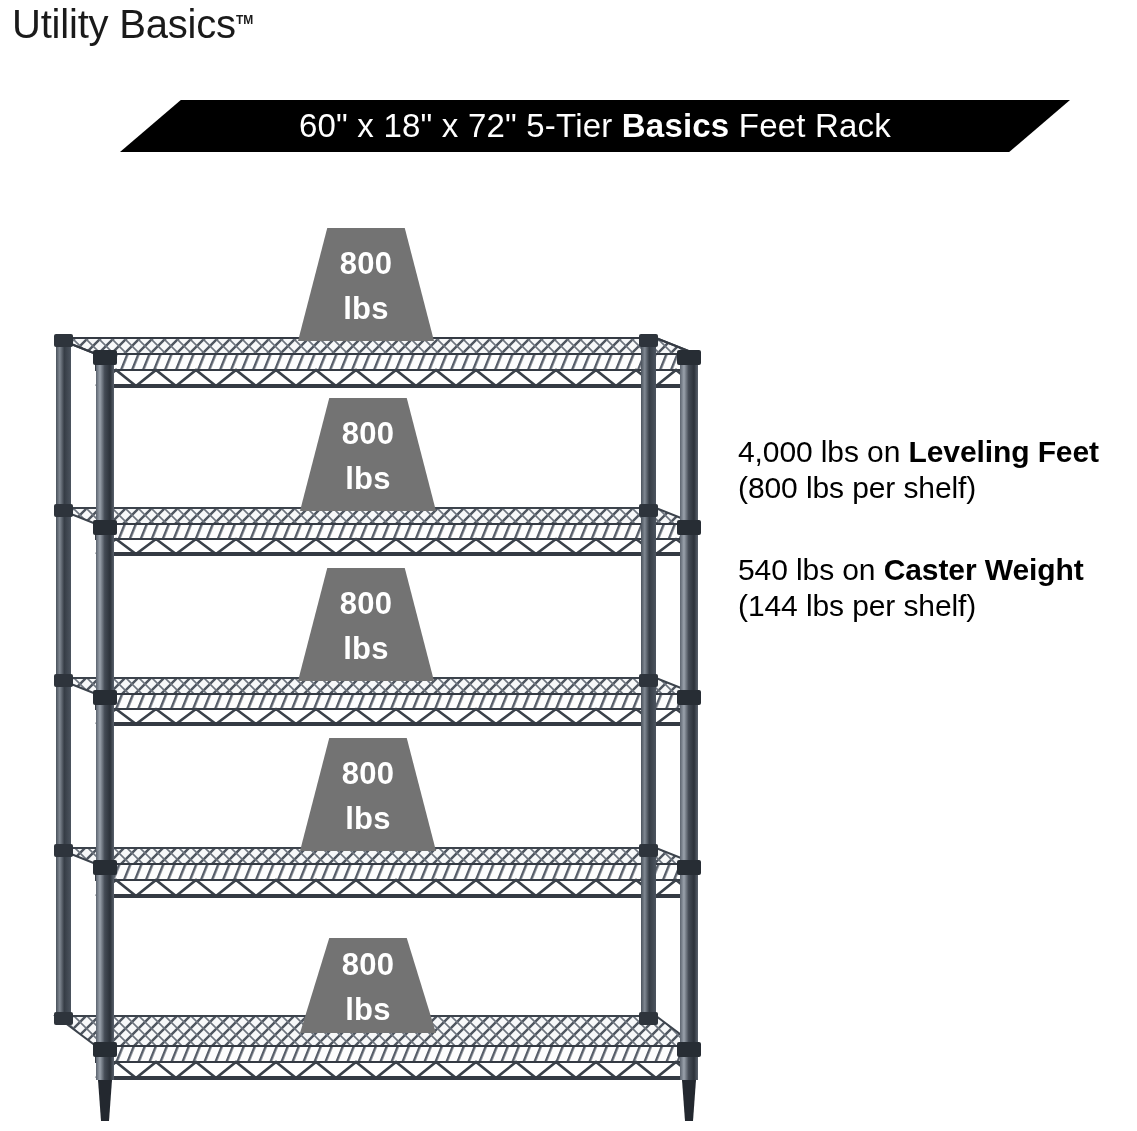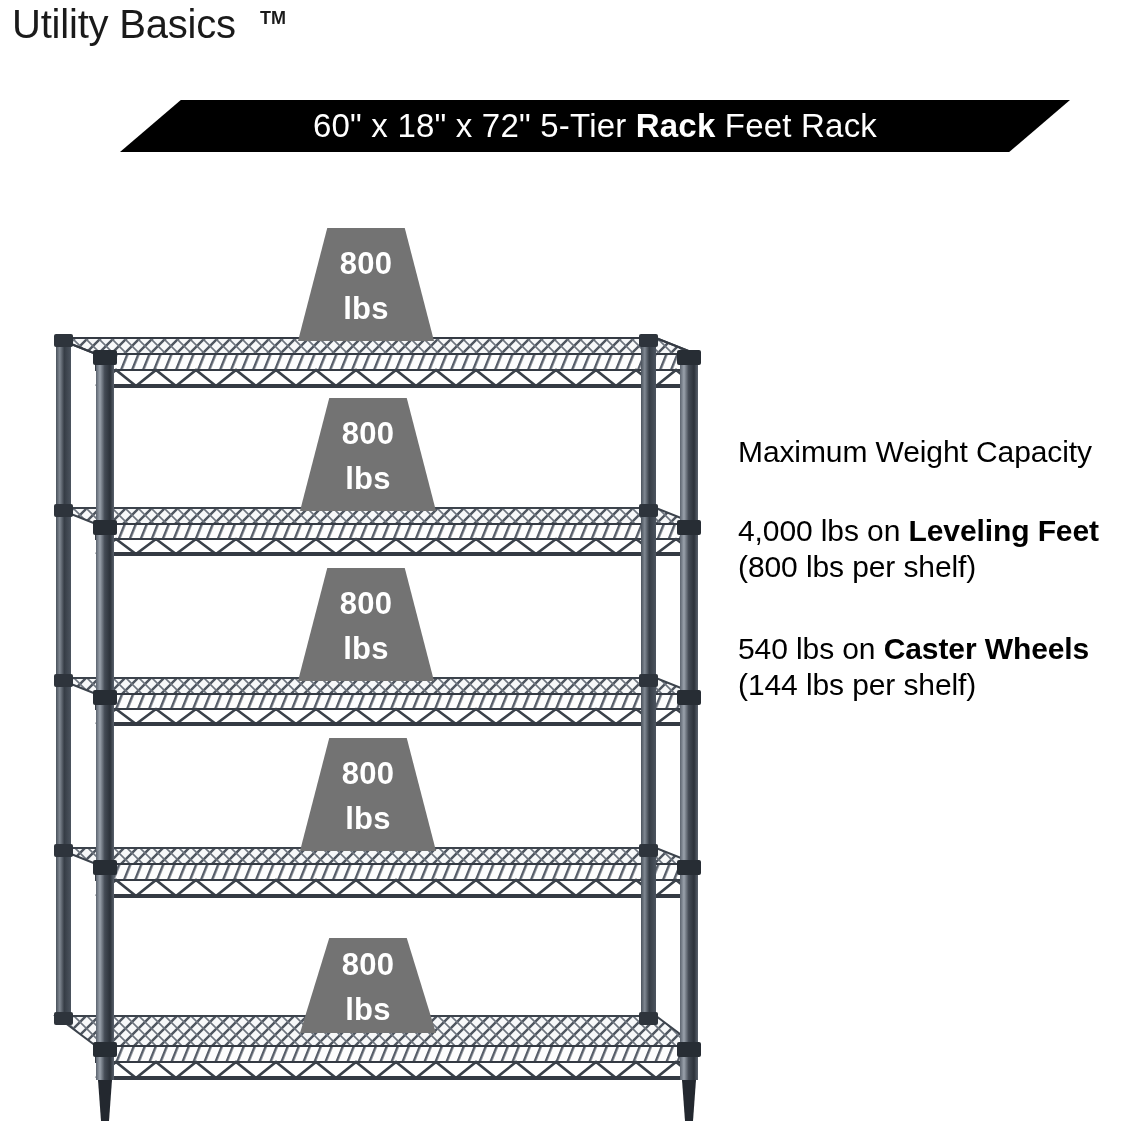--- a/index.html
+++ b/index.html
@@ -22,25 +22,24 @@
     position: absolute;
     left: 12px;
     top: 2px;
     font-size: 40px;
     font-weight: 400;
     letter-spacing: -0.2px;
     color: #1a1a1a;
     white-space: nowrap;
   }
   #brand-tm {
-    font-size: 18px;
+    font-size: 12px;
     vertical-align: super;
     letter-spacing: 0;
     font-weight: 600;
-    margin-left: 24px;
   }
 
   
   #banner {
     position: absolute;
     left: 120px;
     top: 100px;
     width: 950px;
     height: 52px;
     background: #000000;
@@ -118,21 +117,21 @@
   #badge-3 { left: 298px; top: 568px; width: 136px; height: 113px; }
   #badge-4 { left: 300px; top: 738px; width: 136px; height: 113px; }
   #badge-5 { left: 300px; top: 938px; width: 136px; height: 95px; }
 </style>
 </head>
 <body>
 
 <div id="brand-logo"><span>Utility Basics</span><span id="brand-tm">TM</span></div>
 
 <div id="banner">
-  <div id="banner-text"><span>60" x 18" x 72" 5-Tier </span><b>Rack</b><span> Feet Rack</span></div>
+  <div id="banner-text"><span>60" x 18" x 72" 5-Tier </span><b>Basics</b><span> Feet Rack</span></div>
 </div>
 
 <div id="rack">
   <svg viewBox="0 0 690 915" xmlns="http://www.w3.org/2000/svg">
     <defs>
       <linearGradient id="postG" x1="0" y1="0" x2="1" y2="0">
         <stop offset="0%" stop-color="#5c646f"></stop>
         <stop offset="22%" stop-color="#9aa2ac"></stop>
         <stop offset="48%" stop-color="#444b55"></stop>
         <stop offset="78%" stop-color="#2c323a"></stop>
@@ -263,18 +262,17 @@
 <div class="badge" id="badge-4">
   <span class="num">800</span>
   <span class="unit">lbs</span>
 </div>
 <div class="badge" id="badge-5">
   <span class="num">800</span>
   <span class="unit">lbs</span>
 </div>
 
 <div id="copy">
-  <p class="copy-head">Maximum Weight Capacity</p>
 
   <p class="copy-para"><span>4,000 lbs on </span><b>Leveling Feet</b><span> (800 lbs per shelf)</span></p>
 
-  <p class="copy-para"><span>540 lbs on </span><b>Caster Wheels</b><span> (144 lbs per shelf)</span></p>
+  <p class="copy-para"><span>540 lbs on </span><b>Caster Weight</b><span> (144 lbs per shelf)</span></p>
 </div>
 
 </body></html>

